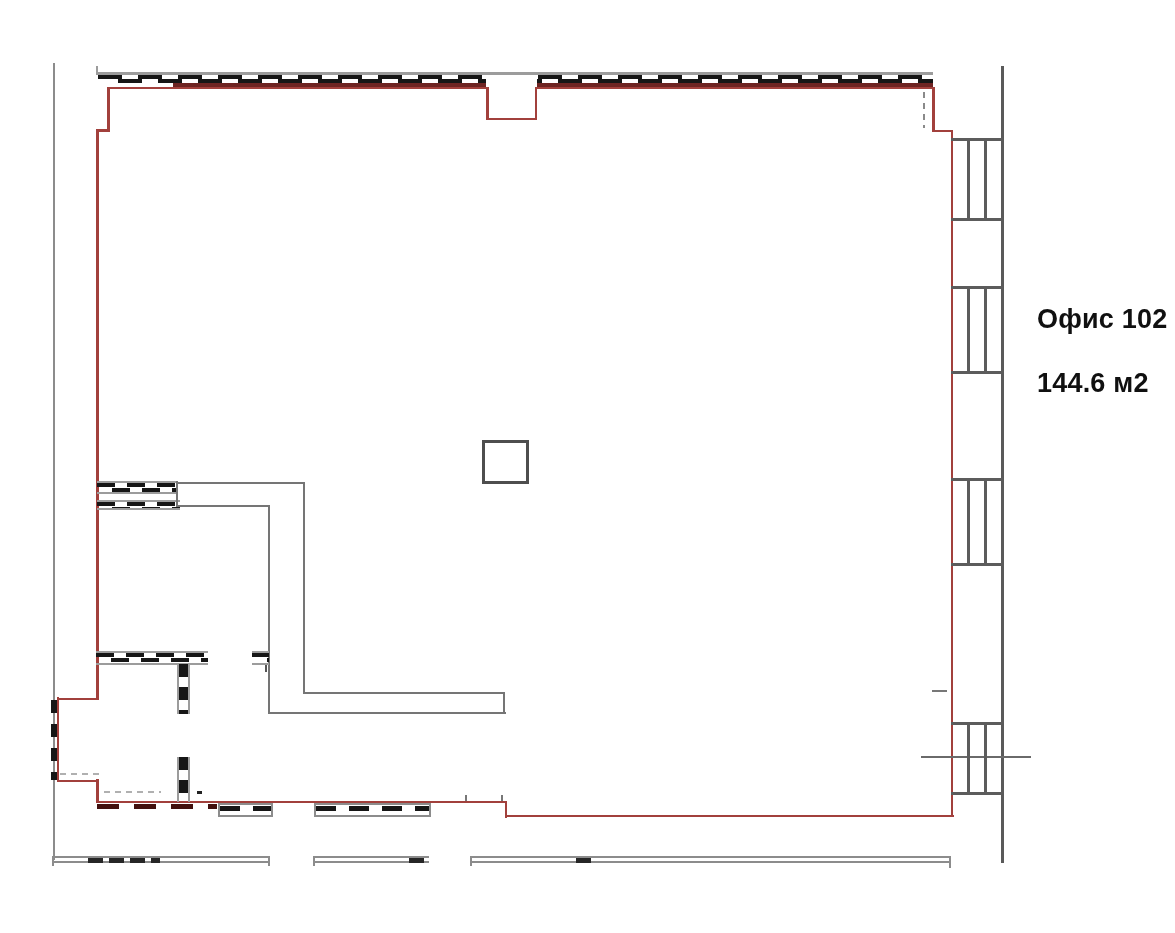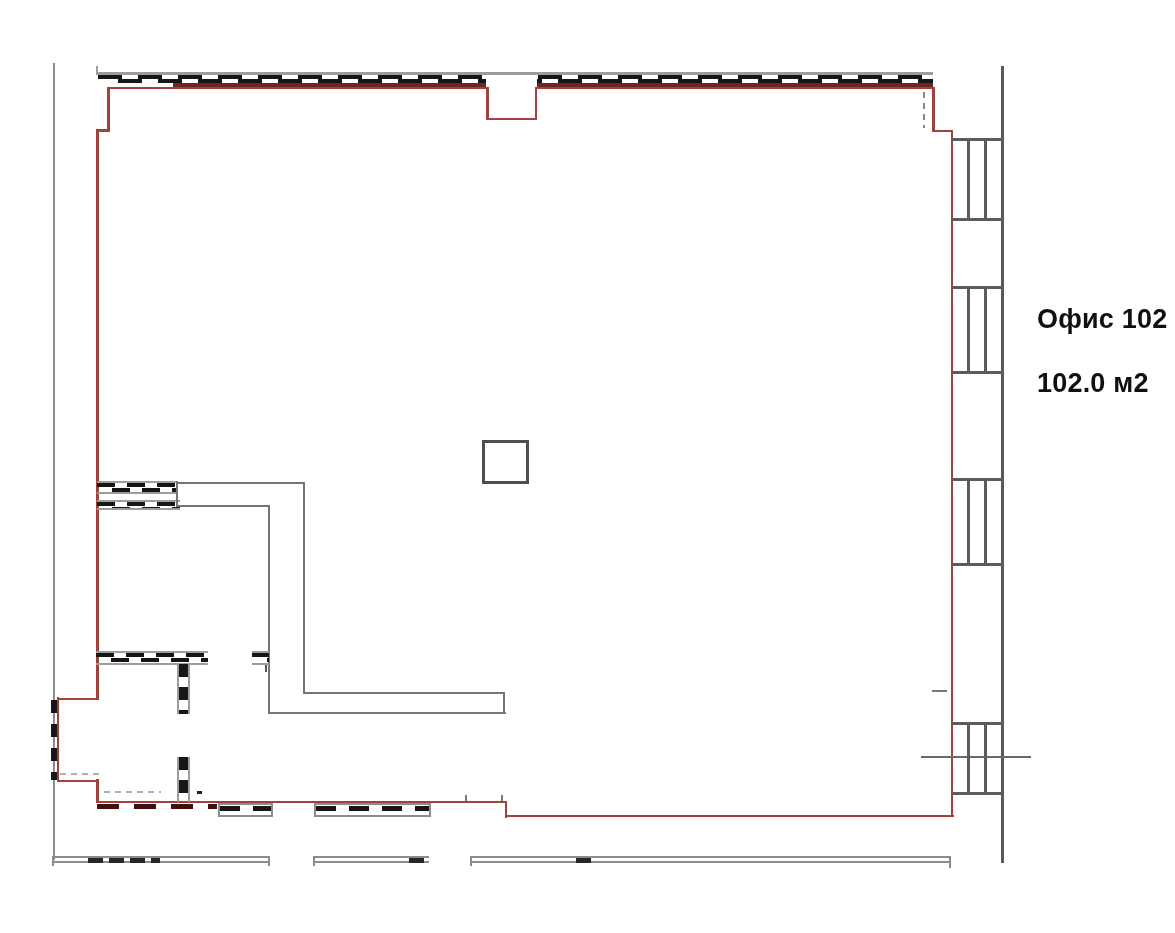--- a/index.html
+++ b/index.html
@@ -152,15 +152,15 @@
     <div class="segtick" style="left:0;"></div>
     <div class="segdark" style="left:96px;width:15px;"></div>
   </div>
   <div class="seg" style="left:470px;top:856px;width:481px;">
     <div class="segtick" style="left:0;"></div>
     <div class="segdark" style="left:106px;width:18px;"></div>
     <div class="segtick" style="right:0;top:0;height:10px;"></div>
   </div>
 
   <div class="label" style="left:1037px;top:304px;">Офис 102</div>
-  <div class="label" style="left:1037px;top:368px;">102.0 м2</div>
+  <div class="label" style="left:1037px;top:368px;">144.6 м2</div>
 
 </div>
 
 </body></html>

